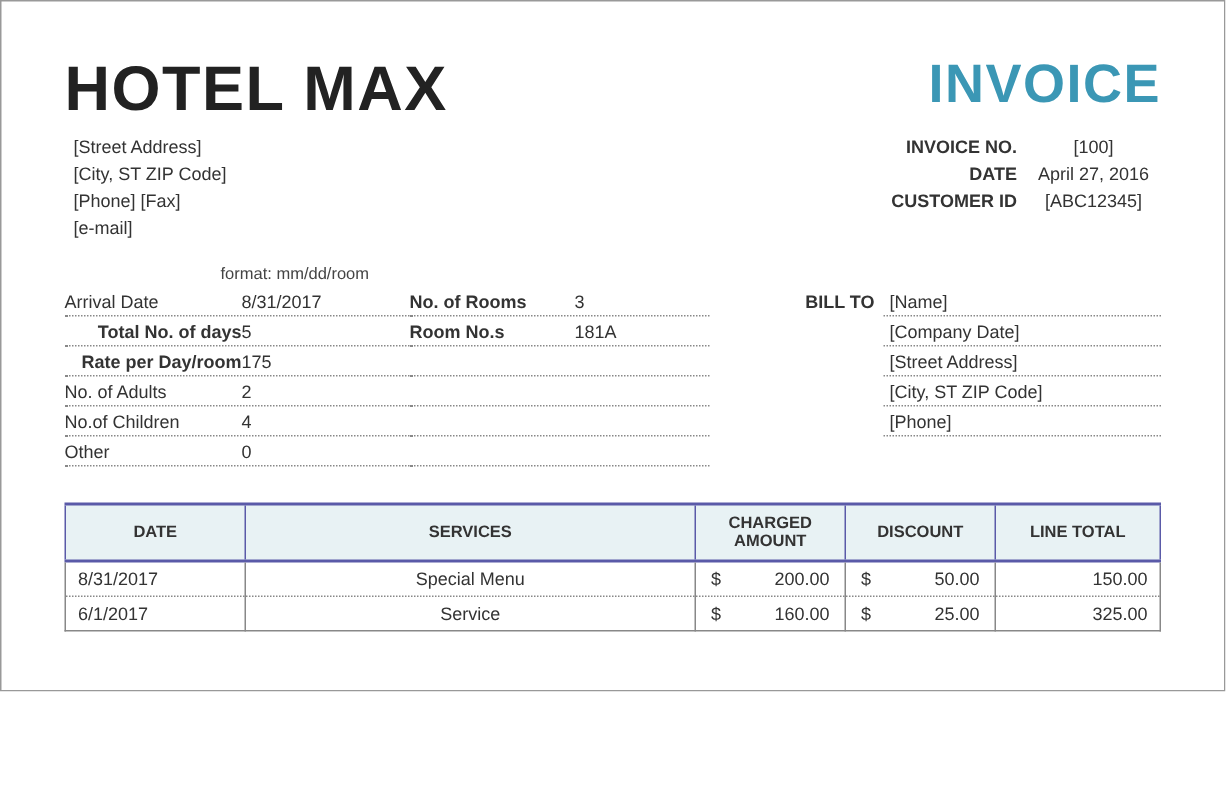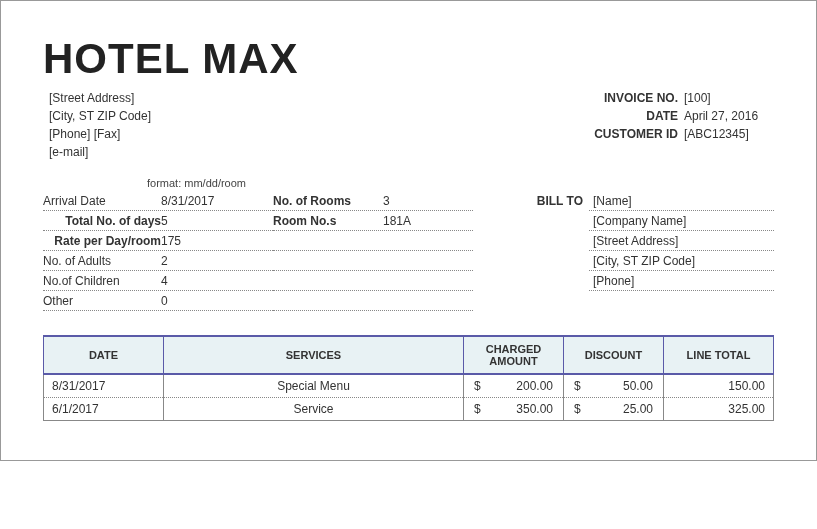--- a/index.html
+++ b/index.html
@@ -6,21 +6,21 @@
   body { font-family: "Trebuchet MS", Arial, sans-serif; font-size: 12px; color: #333; background: #fff; }
   .page { border: 1px solid #999; width: 817px; height: 461px; padding: 34px 42px 20px 42px; position: relative; }
   .header { display: flex; justify-content: space-between; align-items: flex-start; margin-bottom: 4px; }
   .hotel-name { font-family: "Comic Sans MS", "Trebuchet MS", sans-serif; font-size: 42px; font-weight: bold; letter-spacing: 1px; color: #222; }
   .invoice-title { font-family: "Trebuchet MS", sans-serif; font-size: 36px; font-weight: bold; color: #3b97b5; letter-spacing: 1px; }
   .top-block { display: flex; justify-content: space-between; margin-top: 6px; }
   .addr { font-size: 12px; line-height: 18px; margin-left: 6px; }
   .meta { font-size: 12px; line-height: 18px; text-align: right; }
   .meta-row { display: flex; justify-content: flex-end; gap: 6px; }
   .meta-label { font-weight: bold; min-width: 90px; text-align: right; }
-  .meta-val { min-width: 90px; text-align: left; }
+  .meta-val { min-width: 90px; text-align: center; }
   .format-hint { margin-left: 104px; margin-top: 16px; font-size: 11px; color: #444; }
   .mid { display: flex; margin-top: 2px; font-size: 12px; }
   .col1 { width: 230px; }
   .col2 { width: 200px; }
   .col3 { width: 116px; text-align: left; padding-right: 6px; }
   .col4 { flex: 1; }
   .kv { display: flex; border-bottom: 1px dotted #888; height: 20px; align-items: center; }
   .kv .k { width: 118px; }
   .kv .v { flex: 1; }
   .kv.bold .k { font-weight: bold; text-align: right; }
@@ -41,20 +41,21 @@
   .cur { padding-left: 2px; }
   .amt { padding-right: 2px; }
 </style>
 </head>
 <body>
 
 <div class="page">
 
   <div class="header">
     <div class="hotel-name">HOTEL MAX</div>
+    <div class="invoice-title">INVOICE</div>
   </div>
 
   <div class="top-block">
     <div class="addr">
       <div>[Street Address]</div>
       <div>[City, ST  ZIP Code]</div>
       <div>[Phone] [Fax]</div>
       <div>[e-mail]</div>
     </div>
     <div class="meta">
@@ -126,21 +127,21 @@
       <div class="kv2 empty">
           <span class="k"></span>
           <span class="v"></span>
         </div>
     </div>
     <div class="col3">
       <div class="bt-label">BILL TO</div>
     </div>
     <div class="col4">
       <div class="bt-row">[Name]</div>
-      <div class="bt-row">[Company Name]</div>
+      <div class="bt-row">[Company Date]</div>
       <div class="bt-row">[Street Address]</div>
       <div class="bt-row">[City, ST  ZIP Code]</div>
       <div class="bt-row">[Phone]</div>
     </div>
   </div>
 
   <table class="items">
     <thead>
       <tr>
         <th style="width:120px">DATE</th>
@@ -167,21 +168,21 @@
             </div>
           </td>
         <td class="tr">150.00</td>
       </tr>
       <tr>
         <td class="tl">6/1/2017</td>
         <td class="tc">Service</td>
         <td>
             <div class="money">
               <span class="cur">$</span>
-              <span class="amt">350.00</span>
+              <span class="amt">160.00</span>
             </div>
           </td>
         <td>
             <div class="money">
               <span class="cur">$</span>
               <span class="amt">25.00</span>
             </div>
           </td>
         <td class="tr">325.00</td>
       </tr>

